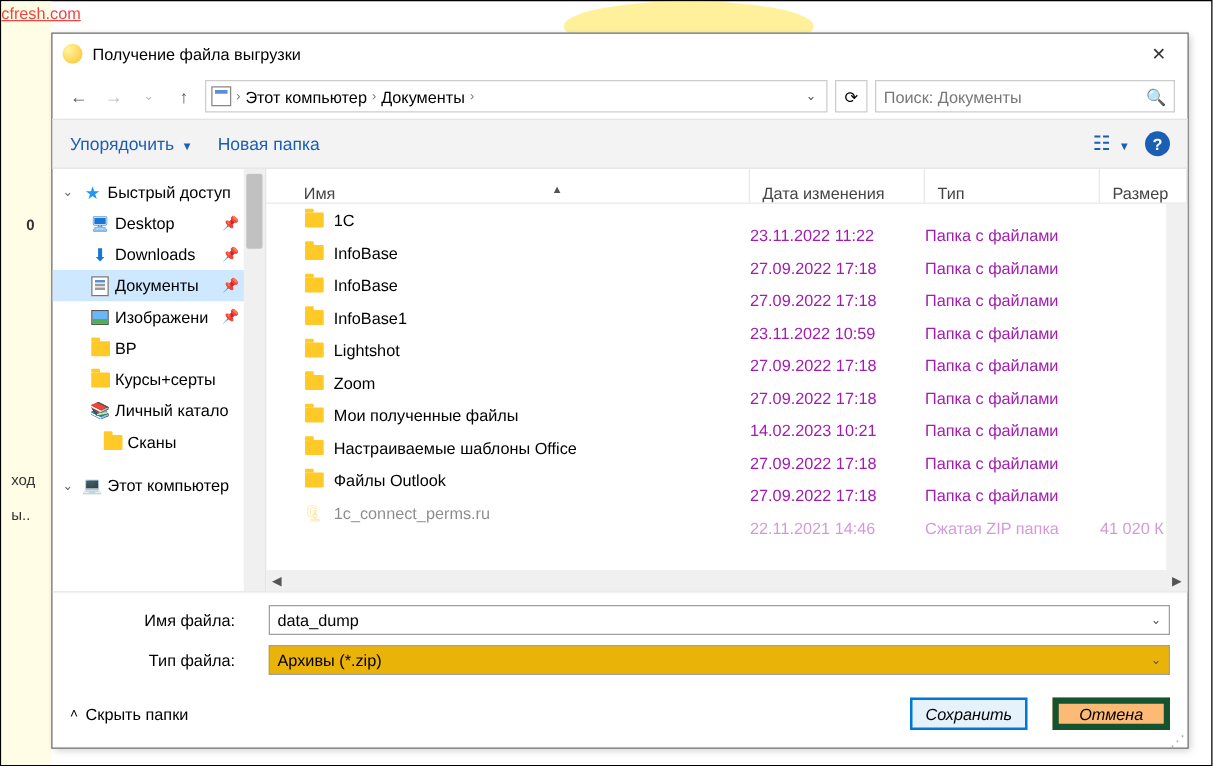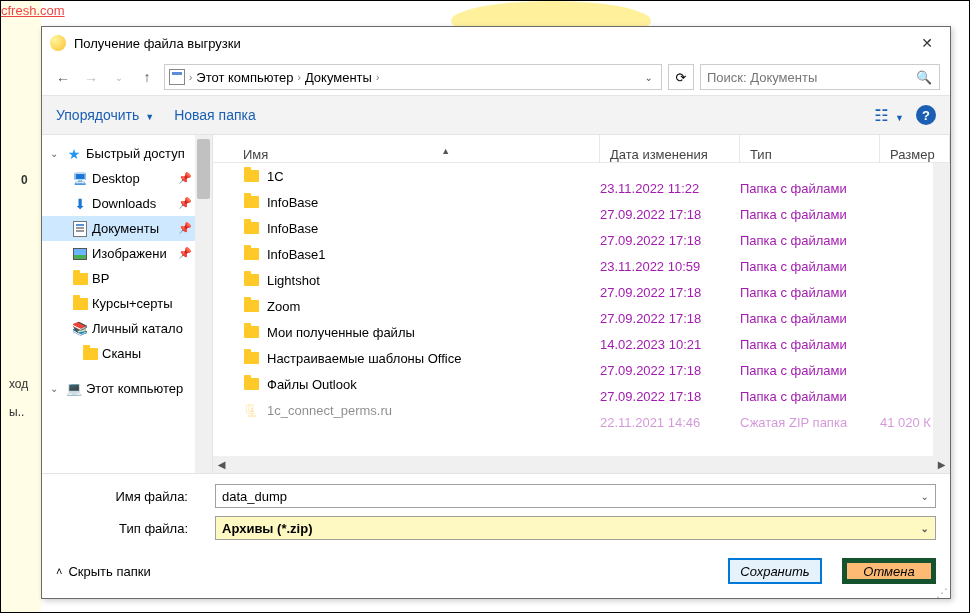--- a/index.html
+++ b/index.html
@@ -68,21 +68,21 @@
   .hscroll { height:17px; background:#f0f0f0; display:flex; align-items:center; }
   .hscroll-arrow { width:17px; text-align:center; font-size:10px; color:#555; }
   .hscroll-track { flex:1; position:relative; }
   .vscroll { position:absolute; right:0; top:28px; bottom:17px; width:17px; background:#f0f0f0; }
 
   .bottom { border-top:1px solid #e4e4e4; padding:10px 14px 14px; }
   .field-row { display:flex; align-items:center; margin-bottom:8px;gap:19px; }
   .field-label { width:140px; text-align:right; padding-right:8px; font-size:13px; }
   .field-input { flex:1; height:24px; border:1px solid #a0a0a0; padding:0 6px; font-size:13px; display:flex; align-items:center; background:#fff; }
   .field-input .dd { margin-left:auto; font-size:10px; color:#555; }
-  .field-input.combo { background:#fef9c3;font-weight:bold; }
+  .field-input.combo { background:#eab308; }
   .btn-row { display:flex; align-items:center; margin-top:18px; }
   .hide-folders { font-size:13px; display:flex; align-items:center; gap:6px; }
   .hide-folders .chev { font-size:11px; }
   .btns { margin-left:auto; display:flex; gap:20px;font-style:italic; }
   .btn { width:94px; height:26px; border:5px solid #14532d; background:#fdba74; font-size:13px; display:flex; align-items:center; justify-content:center; }
   .btn.primary { border:2px solid #0078d7; background:#e5f1fb; }
   .resize { position:absolute; right:2px; bottom:2px; font-size:12px; color:#aaa; line-height:6px; }
 </style>
 </head>
 <body>

